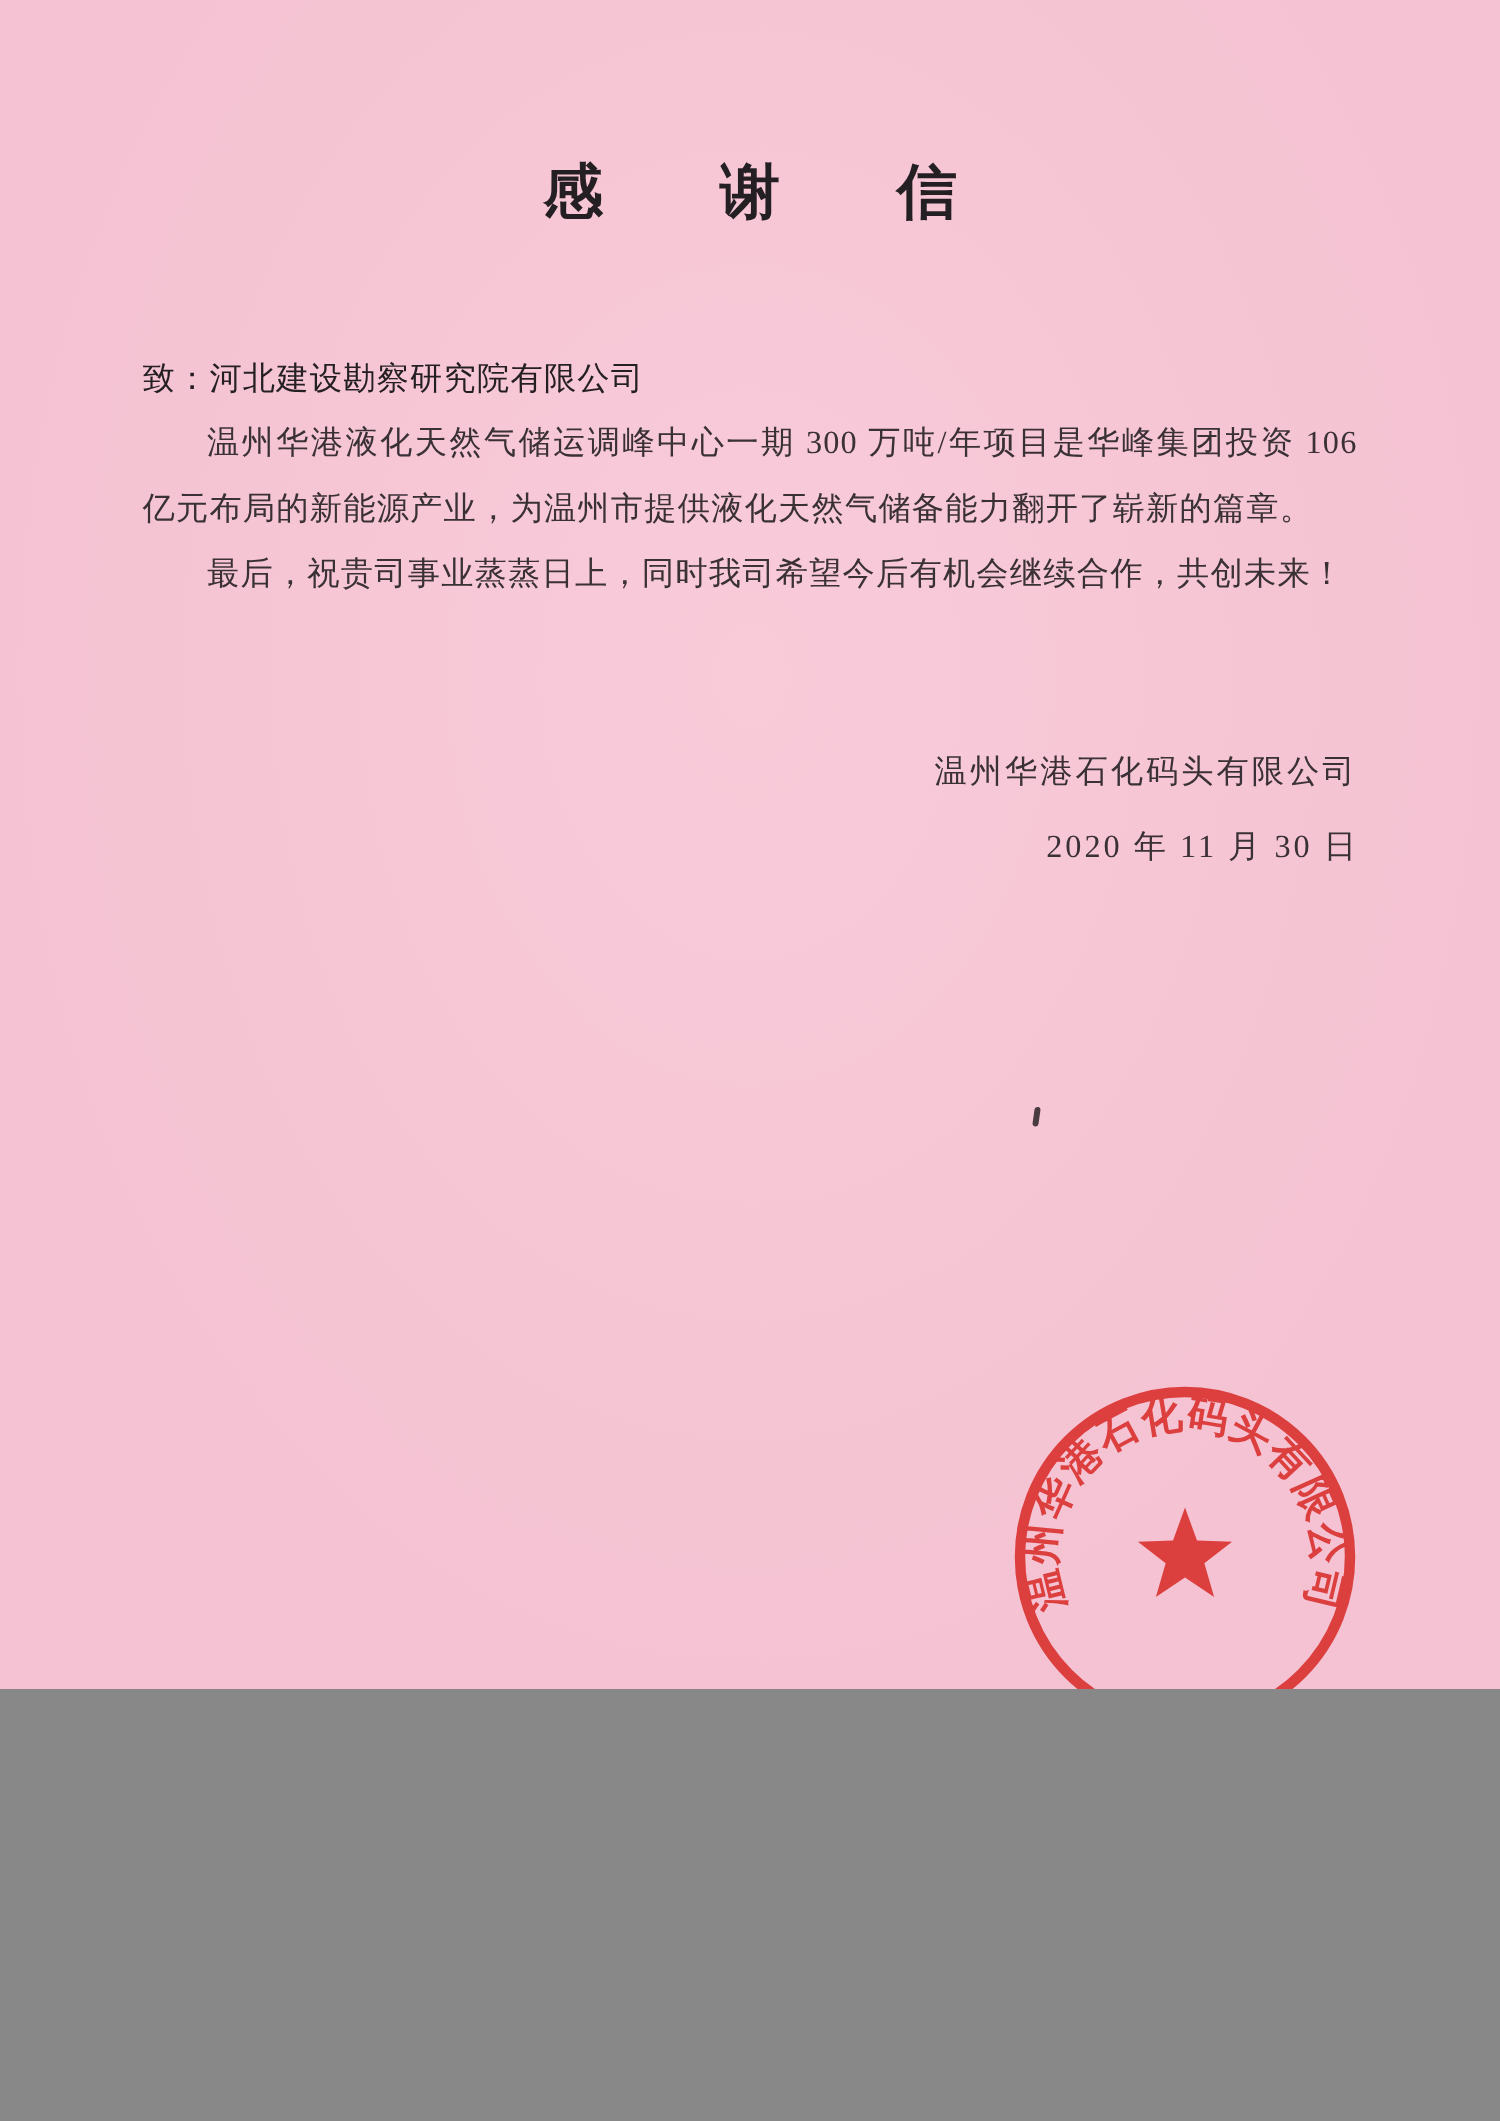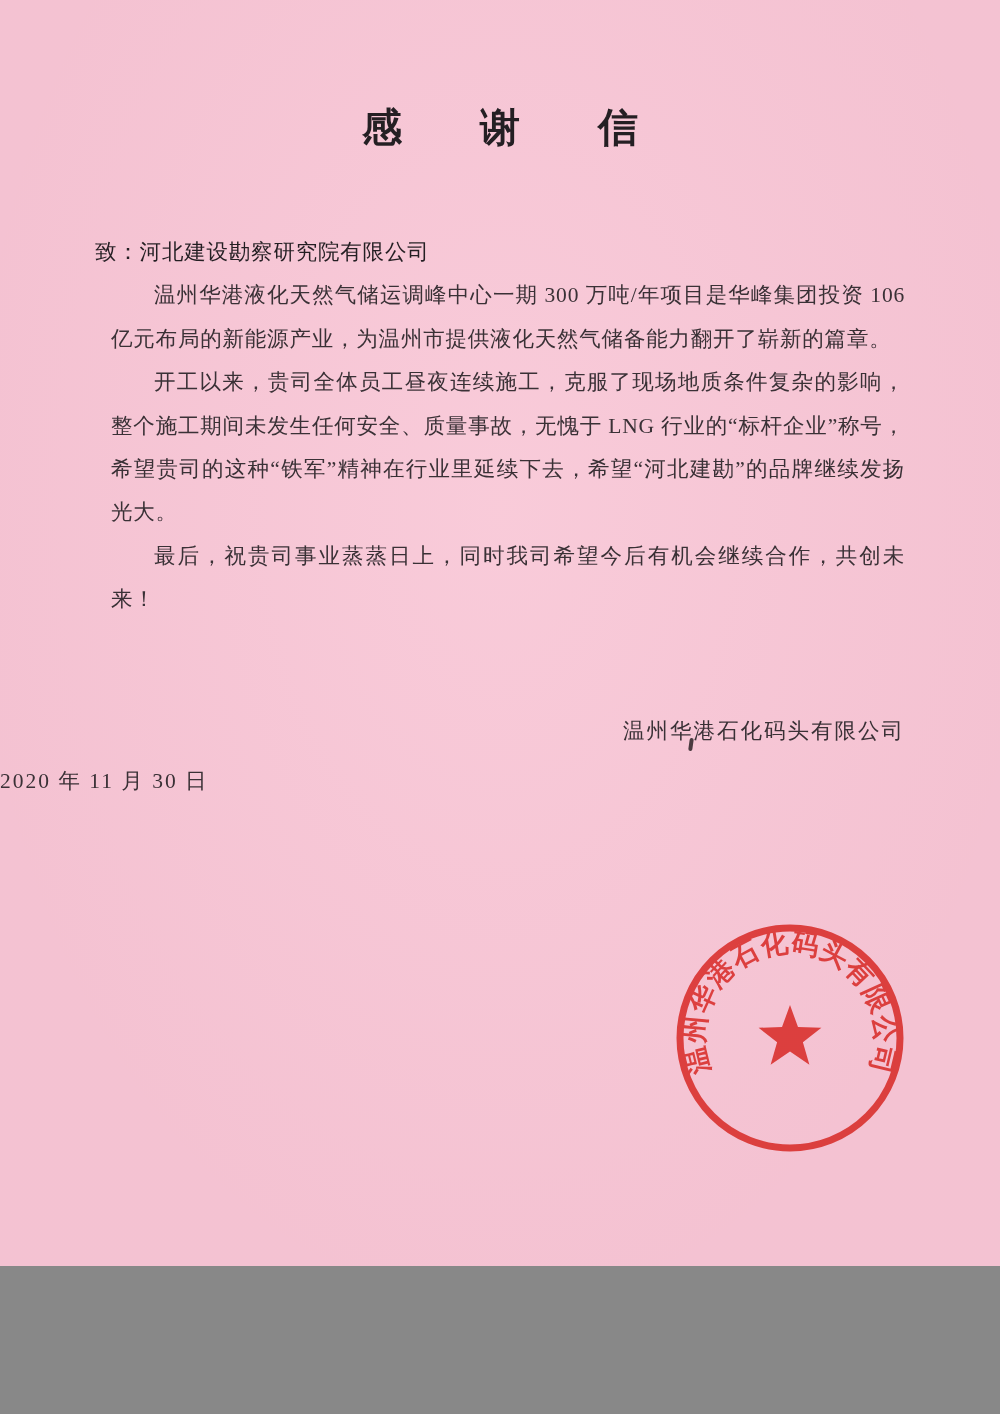--- a/index.html
+++ b/index.html
@@ -1,20 +1,20 @@
 <!DOCTYPE html>
 <html><head>
 <meta charset="utf-8">
 <style>
   * { margin: 0; padding: 0; box-sizing: border-box; }
   body { background: #888; font-family: "Liberation Serif", serif; }
   .page {
     position: relative;
     width: 1000px;
-    height: 1266px;
+    height: 1126px;
     margin: 0 auto;
     background:
       radial-gradient(ellipse at 50% 40%, rgba(255,255,255,0.10), rgba(0,0,0,0.015) 75%),
       #f8c5d5;
     overflow: hidden;
     color: #342b30;
   }
   .letter-title {
     margin-top: 100px;
     text-align: center;
@@ -31,34 +31,34 @@
     text-align: justify;
     letter-spacing: 0.8px;
   }
   .recipient {
     font-weight: normal;
     color: #241f23;
   }
   .letter-body p {
     text-indent: 2em;
     color: #3a3136;
-    margin-left: 16px;
   }
   .signature-block {
     margin-top: 84px;
     font-size: 21.5px;
     line-height: 50px;
     color: #3a3136;
   }
   .signature-company {
     text-align: right;
     padding-right: 95px;
     letter-spacing: 2px;
   }
   .signature-date {
+    text-align: right;
     padding-right: 94px;
     letter-spacing: 2px;
   }
   .seal {
     position: absolute;
     left: 668px;
     top: 916px;
     width: 244px;
     height: 244px;
     mix-blend-mode: multiply;
@@ -79,21 +79,20 @@
 </head>
 <body>
 
 <div class="page">
 
   <div class="letter-title">感 谢 信</div>
 
   <div class="letter-body">
     <div class="recipient">致：河北建设勘察研究院有限公司</div>
     <p>温州华港液化天然气储运调峰中心一期 300 万吨/年项目是华峰集团投资 106 亿元布局的新能源产业，为温州市提供液化天然气储备能力翻开了崭新的篇章。</p>
-    <p>开工以来，贵司全体员工昼夜连续施工，克服了现场地质条件复杂的影响，整个施工期间未发生任何安全、质量事故，无愧于 LNG 行业的“标杆企业”称号，希望贵司的这种“铁军”精神在行业里延续下去，希望“河北建勘”的品牌继续发扬光大。</p>
     <p>最后，祝贵司事业蒸蒸日上，同时我司希望今后有机会继续合作，共创未来！</p>
   </div>
 
   <div class="signature-block">
     <div class="signature-company">温州华港石化码头有限公司</div>
     <div class="signature-date">2020 年 11 月 30 日</div>
   </div>
 
   <div class="ink-dot"></div>
 

